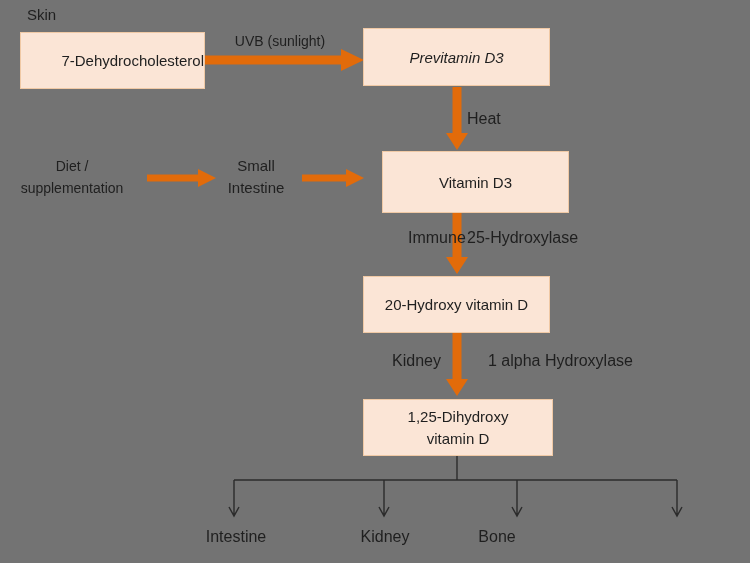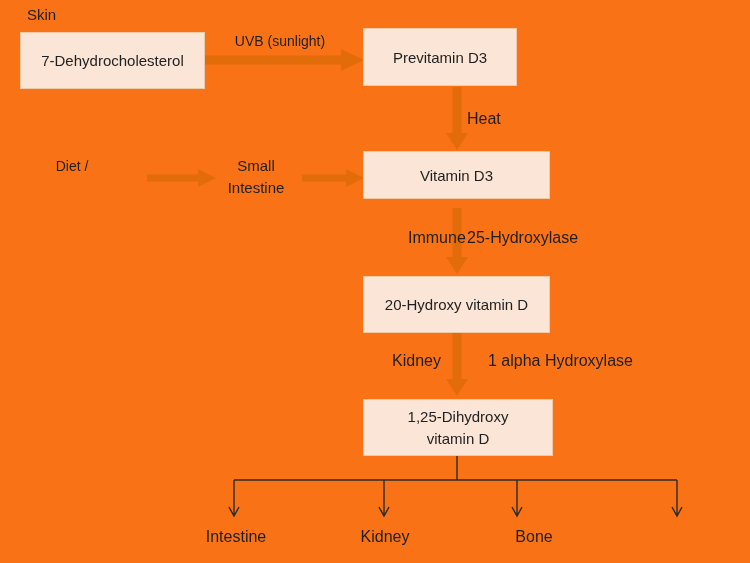--- a/index.html
+++ b/index.html
@@ -9,21 +9,21 @@
     --line-black: #2b2b2b;
     --text-color: #1f1f1f;
   }
   * { box-sizing: border-box; margin: 0; padding: 0; }
   html, body { background: #ffffff; }
   body { font-family: "Liberation Sans", sans-serif; color: var(--text-color); }
   .canvas {
     position: relative;
     width: 750px;
     height: 563px;
-    background: #f97316;
+    background: #737373;
     overflow: hidden;
   }
   .arrow-layer {
     position: absolute;
     left: 0; top: 0;
     width: 750px; height: 563px;
   }
   .oa { fill: var(--arrow-orange); stroke: none; }
   .bl { stroke: var(--line-black); stroke-width: 1.4; fill: none; }
   .node {
@@ -74,29 +74,29 @@
     <path class="bl" d="M457,456 L457,480"></path>
     <path class="bl" d="M234,480 L677,480"></path>
     <path class="bl" d="M234,480 L234,515 M229,507 L234,516 L239,507"></path>
     <path class="bl" d="M384,480 L384,515 M379,507 L384,516 L389,507"></path>
     <path class="bl" d="M517,480 L517,515 M512,507 L517,516 L522,507"></path>
     <path class="bl" d="M677,480 L677,515 M672,507 L677,516 L682,507"></path>
   </svg>
 
   <div class="lbl region" style="left:27px; top:6px;">Skin</div>
 
-  <div class="node" style="left:20px; top:32px; width:185px; height:57px;">
+  <div class="node" style="left:20px; top:32px; width:185px; height:57px;align-items:flex-end;">
     <span>7-Dehydrocholesterol</span>
   </div>
 
-  <div class="node" style="left:363px; top:28px; width:154px; height:58px;">
+  <div class="node" style="left:363px; top:28px; width:187px; height:58px;font-style:italic;">
     <span>Previtamin D3</span>
   </div>
 
-  <div class="node" style="left:363px; top:151px; width:187px; height:48px;text-align:center;">
+  <div class="node" style="left:382px; top:151px; width:187px; height:62px;text-align:center;">
     <span>Vitamin D3</span>
   </div>
 
   <div class="node" style="left:363px; top:276px; width:187px; height:57px;">
     <span>20-Hydroxy vitamin D</span>
   </div>
 
   <div class="node" style="left:363px; top:399px; width:190px; height:57px; line-height:22px;">
     <span>1,25-Dihydroxy</span>
     <span>vitamin D</span>
@@ -109,24 +109,25 @@
   <div class="lbl" style="left:408px; top:229px;">Immune</div>
 
   <div class="lbl" style="left:467px; top:229px;">25-Hydroxylase</div>
 
   <div class="lbl" style="left:392px; top:352px;">Kidney</div>
 
   <div class="lbl" style="left:488px; top:352px;">1 alpha Hydroxylase</div>
 
   <div class="lbl center two-line" style="left:72px; top:155px; font-size:14px;">
     <div>Diet /</div>
+    <div>supplementation</div>
   </div>
 
   <div class="lbl center two-line" style="left:256px; top:155px; font-size:15px;">
     <div>Small</div>
     <div>Intestine</div>
   </div>
 
   <div class="target-lbl" style="left:236px; top:528px;">Intestine</div>
   <div class="target-lbl" style="left:385px; top:528px;">Kidney</div>
-  <div class="target-lbl" style="left:534px; top:528px;">Bone</div>
+  <div class="target-lbl" style="left:497px; top:528px;">Bone</div>
 
 </div>
 
 </body></html>

